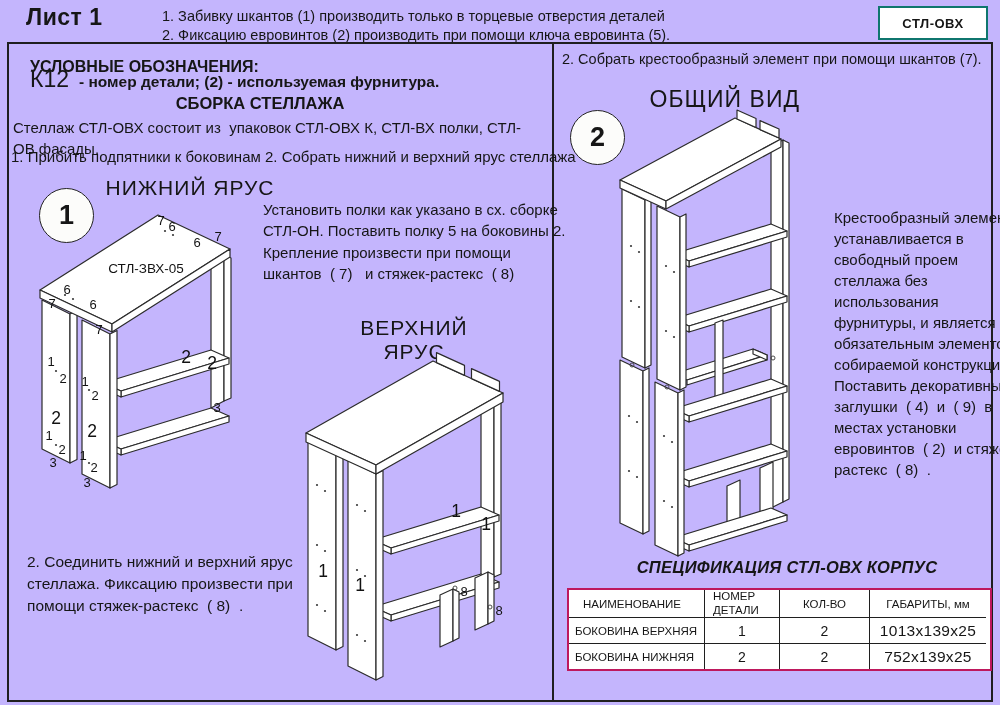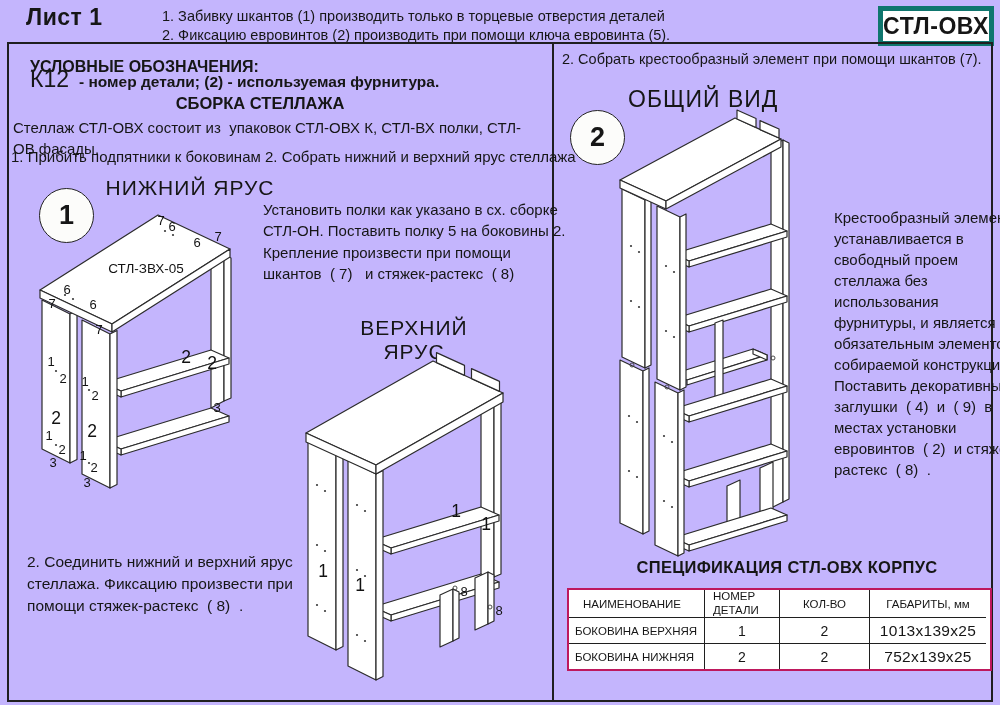--- a/index.html
+++ b/index.html
@@ -4,23 +4,23 @@
 <style>
   html,body{margin:0;padding:0;background:#e8e8e6;}
   #page{position:relative;width:1000px;height:705px;background:#c4b5fd;
         font-family:"Liberation Sans",sans-serif;color:#161616;overflow:hidden;}
   .abs{position:absolute;}
   .pre{white-space:pre-wrap;}
   .nowrap{white-space:nowrap;}
 
   .sheet-label{left:26px;top:4px;font-size:23px;font-weight:bold;letter-spacing:.5px;}
   .hdr-notes{left:162px;top:7px;font-size:14.5px;line-height:1.32;}
-  .code-box{left:878px;top:6px;width:106px;height:30px;border:5px solid #0f766e;
+  .code-box{left:878px;top:6px;width:106px;height:30px;border:2px solid #0f766e;
             display:flex;align-items:center;justify-content:center;
-            font-size:23px;font-weight:bold;letter-spacing:.5px;background:#fff;}
+            font-size:13px;font-weight:bold;letter-spacing:.5px;background:#fff;}
 
   .main-box{left:7px;top:42px;width:982px;height:656px;border:2px solid #1f1f1f;background:transparent;}
   .divider{left:552px;top:42px;width:2px;height:658px;background:#1f1f1f;}
 
   .legend-title{left:30px;top:49px;font-size:16px;font-weight:bold;margin-top:9px;}
   .legend-row{left:30px;top:66px;display:flex;align-items:baseline;}
   .legend-code{font-size:23px;font-weight:normal;}
   .legend-desc{font-size:15.5px;font-weight:bold;margin-left:10px;}
   .section-title{left:60px;top:94px;width:400px;text-align:center;font-size:16.5px;font-weight:bold;}
   .intro{left:13px;top:118px;width:512px;font-size:15px;line-height:1.38;}
@@ -28,23 +28,23 @@
   .lt-title{left:105px;top:176px;width:170px;text-align:center;font-size:21px;letter-spacing:1px;}
   .circ{width:53px;height:53px;border:1.7px solid #222;border-radius:50%;background:#fcfcfa;
         display:flex;align-items:center;justify-content:center;font-size:27px;font-weight:bold;}
   .circ1{left:39px;top:188px;}
   .circ2{left:570px;top:110px;}
   .lt-instr{left:263px;top:199px;width:304px;font-size:15px;line-height:1.43;}
   .ut-title{left:330px;top:316px;width:168px;text-align:center;font-size:21px;letter-spacing:1px;}
   .step2{left:27px;top:551px;width:272px;font-size:15.5px;line-height:1.42;}
 
   .rp-note{left:562px;top:51px;font-size:14.5px;}
-  .gv-title{left:628px;top:86px;width:172px;text-align:left;font-size:23px;letter-spacing:1px;}
+  .gv-title{left:628px;top:86px;width:172px;text-align:right;font-size:23px;letter-spacing:1px;}
   .cross-note{left:806px;top:207px;width:188px;font-size:15px;line-height:1.40;margin-left:28px;}
-  .spec-title{left:601px;top:558px;width:372px;text-align:center;font-size:16.5px;font-weight:bold;letter-spacing:.3px;}
+  .spec-title{left:601px;top:558px;width:372px;text-align:center;font-size:16.5px;font-weight:bold;letter-spacing:.3px;font-style:italic;}
 
   .spec{left:567px;top:588px;width:421px;display:grid;
         grid-template-columns:136px 75px 90px 116px;grid-template-rows:28px 26px 25px;
         border:2px solid #be185d;background:#fff;}
   .spec>div{border-right:1.5px solid #1f1f1f;border-bottom:1.5px solid #1f1f1f;
             display:flex;align-items:center;justify-content:center;font-size:11.5px;}
   .spec>div:nth-child(4n){border-right:none;}
   .spec>div:nth-child(n+9){border-bottom:none;}
   .spec .hname{justify-content:flex-start;padding-left:14px;}
   .spec .rname{justify-content:flex-start;padding-left:6px;}

